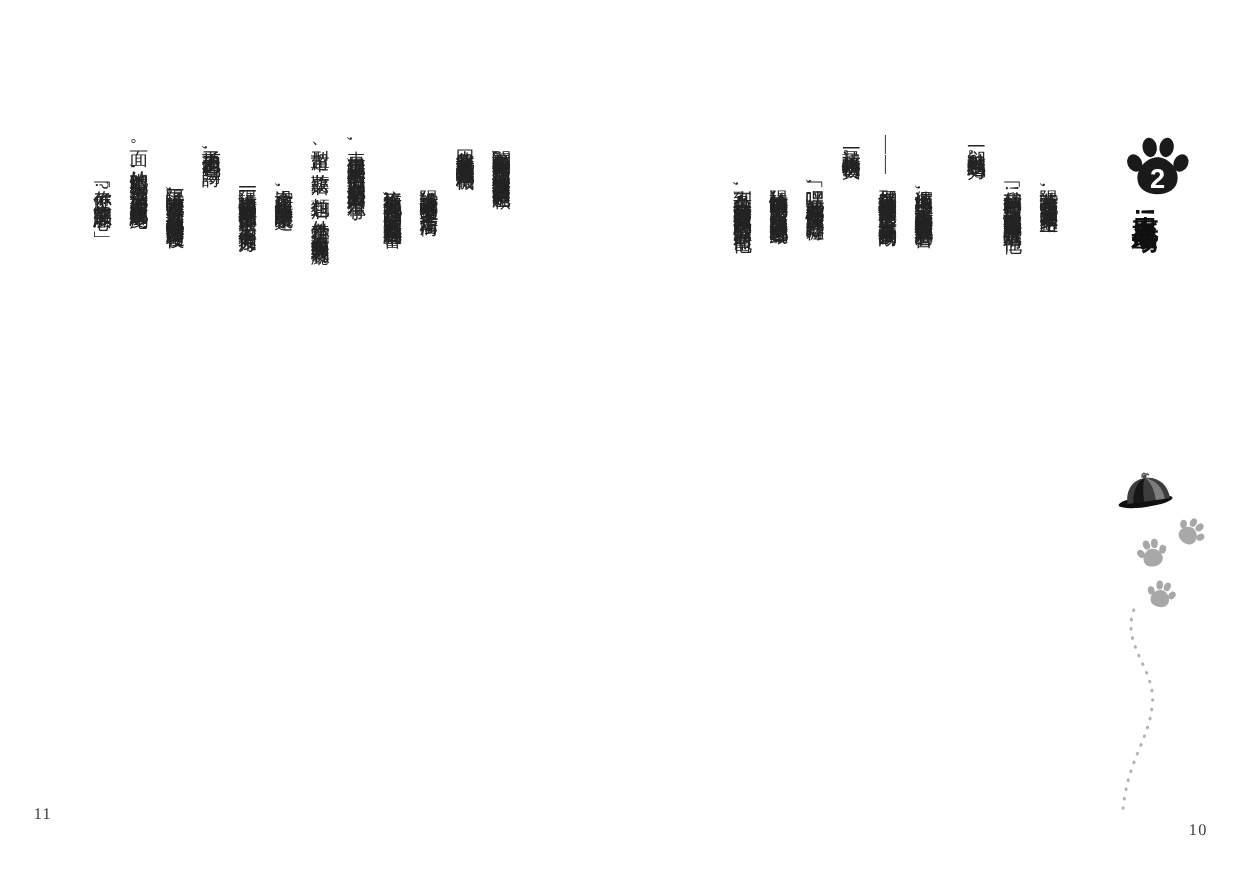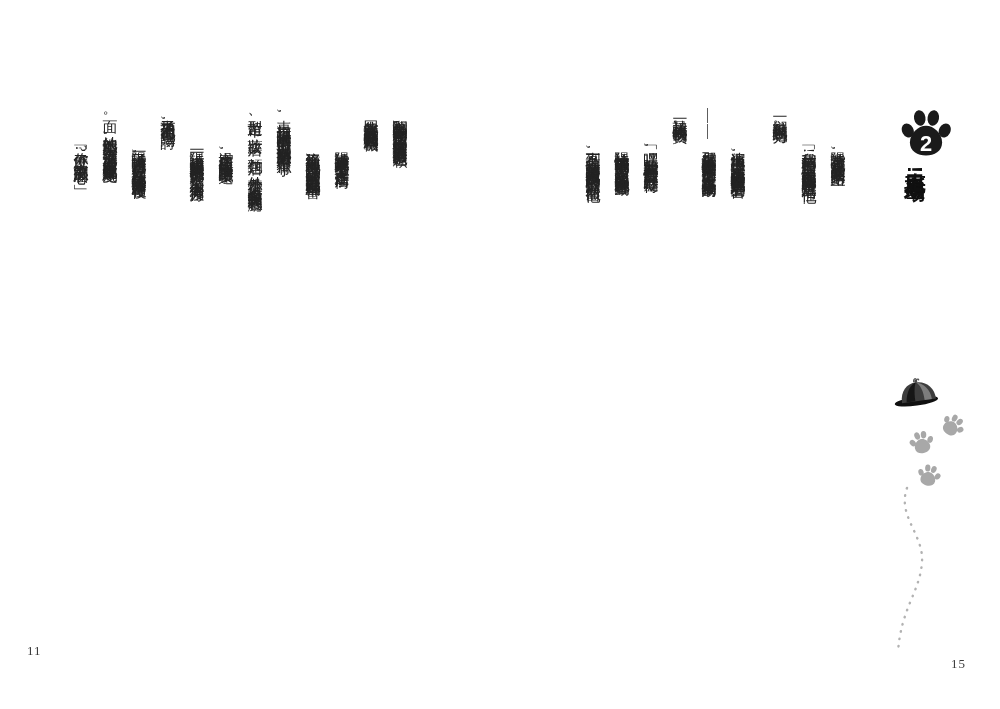--- a/index.html
+++ b/index.html
@@ -107,14 +107,14 @@
     <div class="tcol indent-0">車,但這裡是附近唯一的商店街,可以找到所有想買的東西,不僅有小</div>
     <div class="tcol indent-0">型超市、藥妝店、麵包店、外帶小菜店,還有中餐館和義大利餐廳。</div>
     <div class="tcol indent-2">穿過商店街後,離陽詩的家就不遠了。</div>
     <div class="tcol indent-2">陽詩一邊走一邊用臉頰磨蹭手裡的攝影集,突然,有個人從後方用</div>
     <div class="tcol indent-0">力拍了下他的書包,「陽詩!」</div>
     <div class="tcol indent-2">陽詩嚇了一跳轉過頭,只見同樣就讀五年一班的吉澤麻由香站在後</div>
     <div class="tcol indent-0">面。她的體型瘦小,卻渾身充滿活力,用著紅色髮圈綁了雙馬尾。</div>
     <div class="tcol indent-2">「你怎麼了?笑得那麼開心。」</div>
   </div>
 
-<div class="pagenum pagenum-right">15</div>
+<div class="pagenum pagenum-right">10</div>
 <div class="pagenum pagenum-left">11</div>
 
 </body></html>

